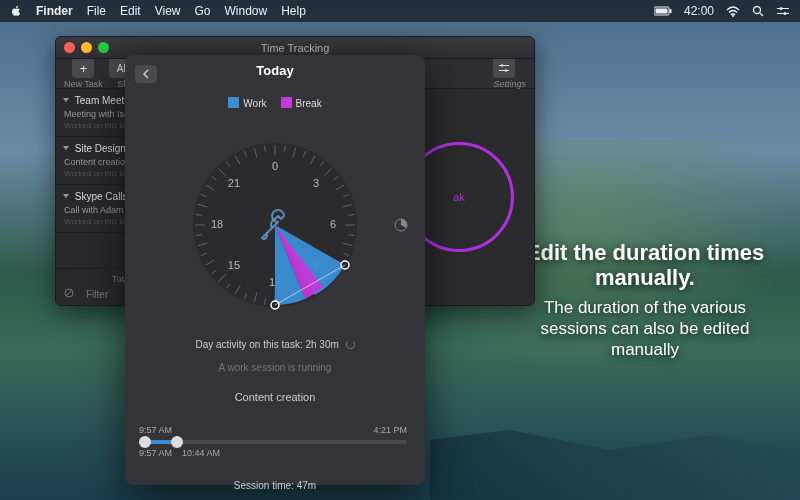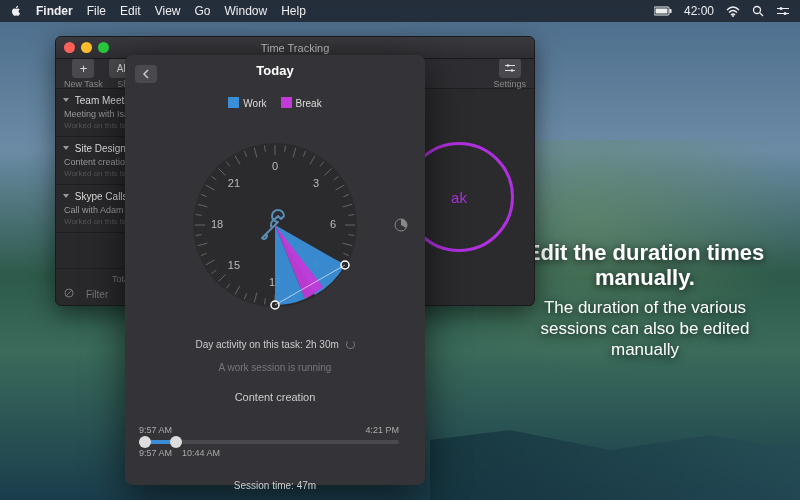--- a/index.html
+++ b/index.html
@@ -34,39 +34,39 @@
   .traffic { position:absolute; left:8px; top:5px; display:flex; gap:6px; }
   .dot { width:11px; height:11px; border-radius:50%; }
   .red{background:#ff5f56;} .yel{background:#ffbd2e;} .grn{background:#27c93f;}
   .toolbar2 { height:30px; background:#2e2e32; border-bottom:1px solid #1f1f22;
               display:flex; align-items:center; padding:0 8px; gap:6px; }
   .plusbtn { width:22px;height:20px;background:#4a4a4e;border-radius:4px;
              display:flex;align-items:center;justify-content:center;font-size:13px;color:#ddd;}
   .segbtn { height:20px;background:#4a4a4e;border-radius:4px;padding:0 8px;
             display:flex;align-items:center;font-size:10px;color:#ddd;gap:4px;}
   .tb-label { font-size:9px;color:#888; }
-  .settingsbtn { margin-left:auto; display:flex;flex-direction:column;align-items:center;gap:1px;}
+  .settingsbtn { margin-left:auto; display:flex;flex-direction:column;gap:1px;font-style:italic;}
 
   .back-body { display:flex; height:calc(100% - 52px); }
   .sidebar { width:135px; border-right:1px solid #1f1f22; background:#29292c;
              display:flex;flex-direction:column; font-size:10px;}
   .task { padding:6px 8px; border-bottom:1px solid #1f1f22; }
   .task .disc { display:inline-block;width:0;height:0;border-left:4px solid #999;
                 border-top:3px solid transparent;border-bottom:3px solid transparent;
                 transform:rotate(90deg);margin-right:4px;position:relative;top:-1px;}
   .task .tname { font-size:10px;color:#ddd;font-weight:500;}
   .task .tsub { font-size:9px;color:#999;margin-top:3px;}
   .task .tworked { font-size:8px;color:#555;margin-top:2px;}
   .sidebar-footer { margin-top:auto; padding:5px 8px;border-top:1px solid #1f1f22;
                     display:flex;flex-direction:column;gap:4px;}
   .twt { font-size:9px;color:#777;text-align:right;}
   .filterrow { display:flex;align-items:center;gap:12px;color:#777;font-size:10px;}
   .back-main { flex:1; position:relative; display:flex;align-items:center;justify-content:flex-end;padding-right:20px;}
   .ring { width:110px;height:110px;border:3px solid #b030e0;border-radius:50%;
-          display:flex;align-items:center;justify-content:center;color:#b030e0;font-size:15px;}
+          display:flex;align-items:center;justify-content:center;color:#b030e0;font-size:11px;}
 
   
   .panel {
     position:absolute; top:55px; left:125px; width:300px; height:430px;
     background:#343438; border-radius:8px;
     box-shadow:0 12px 40px rgba(0,0,0,0.6); z-index:20;
     display:flex;flex-direction:column; color:#ddd; padding:8px 0 0 0;gap:8px;
   }
   .panel-head { display:flex;align-items:center;justify-content:center;height:24px;position:relative;}
   .backbtn { position:absolute;left:10px;top:2px;width:22px;height:18px;background:#4a4a4e;
@@ -78,21 +78,21 @@
   .clock-wrap { position:relative; width:200px;height:200px;margin:4px auto 0;}
   .clock-svg { width:100%;height:100%;}
   .mini-icon { position:absolute;right:-34px;top:92px;width:16px;height:16px;}
 
   .activity { text-align:center;font-size:10px;color:#ccc;margin-top:6px;}
   .activity .sub { font-size:10px;color:#777;margin-top:12px;}
   .spin { display:inline-block;width:9px;height:9px;border:1px solid #777;border-top-color:transparent;
           border-radius:50%;margin-left:4px;vertical-align:-1px;}
   .taskname { text-align:center;font-size:11px;color:#ccc;margin-top:10px;}
 
-  .timeline { margin:14px 26px 0 14px;}
+  .timeline { margin:14px 18px 0 14px;}
   .tl-row { display:flex;justify-content:space-between;font-size:9px;color:#aaa;}
   .tl-track { position:relative;height:4px;background:#4a4a4e;border-radius:2px;margin:5px 0 4px;}
   .tl-fill { position:absolute;left:0;height:100%;background:#3a8ed8;border-radius:2px;}
   .tl-knob { position:absolute;top:-4px;width:12px;height:12px;background:#ddd;border-radius:50%;}
   .tl-labels { display:flex;gap:10px;font-size:9px;color:#aaa;}
   .session { text-align:center;font-size:10px;color:#ccc;margin-top:14px;}
 
   
   .promo { position:absolute; right:30px; top:240px; width:250px; text-align:center;
            color:#fff; text-shadow:0 2px 8px rgba(0,0,0,0.8); z-index:5;}

